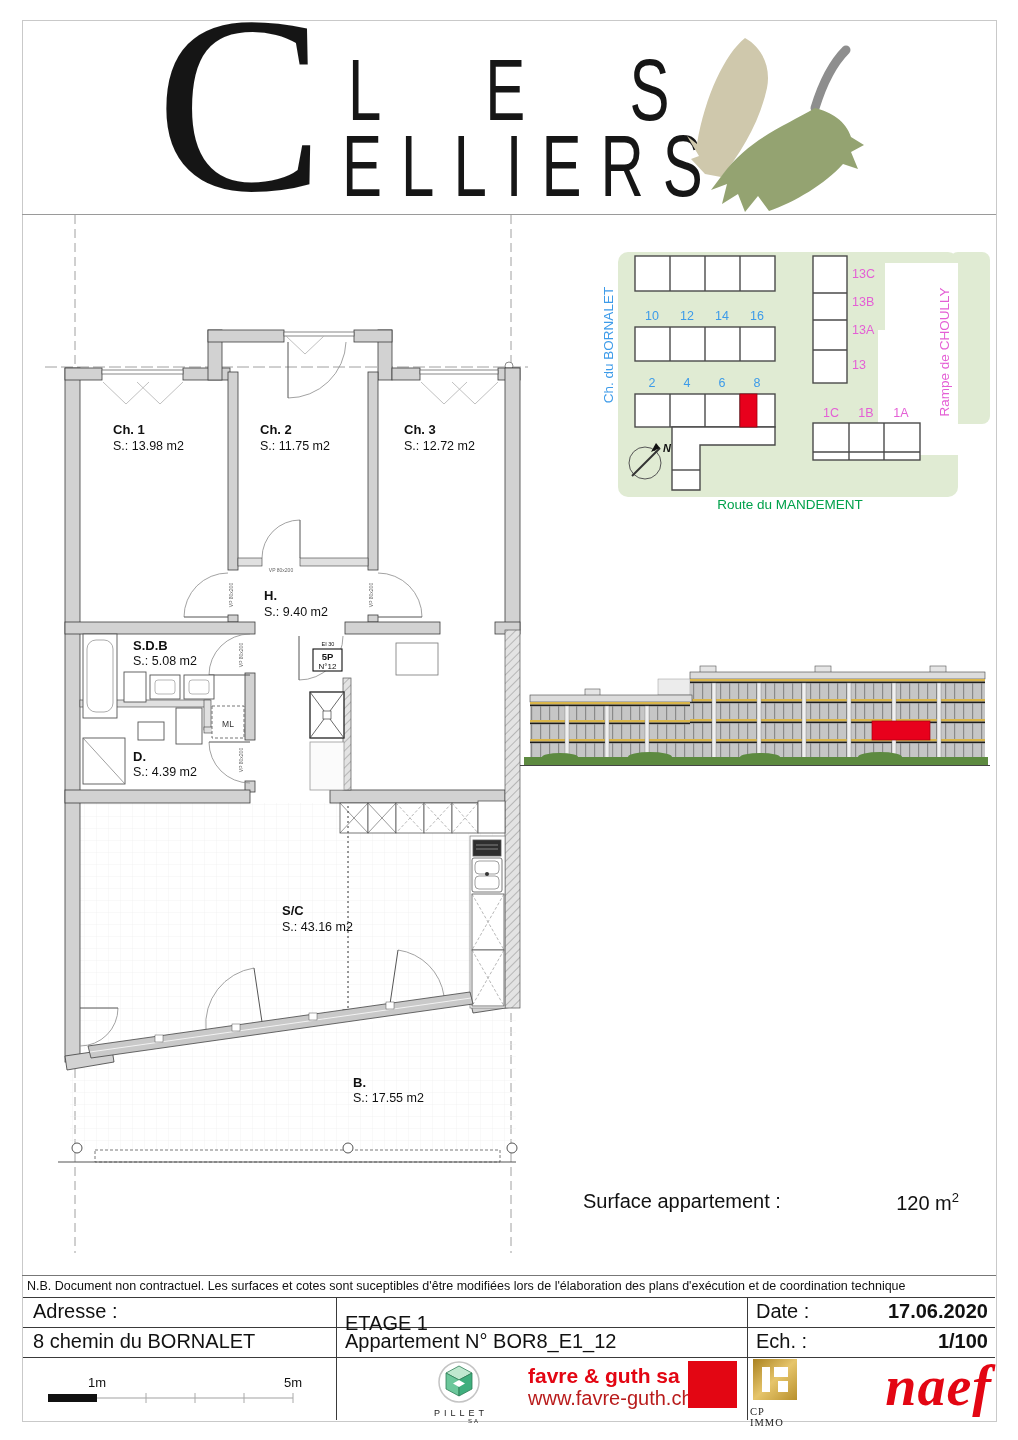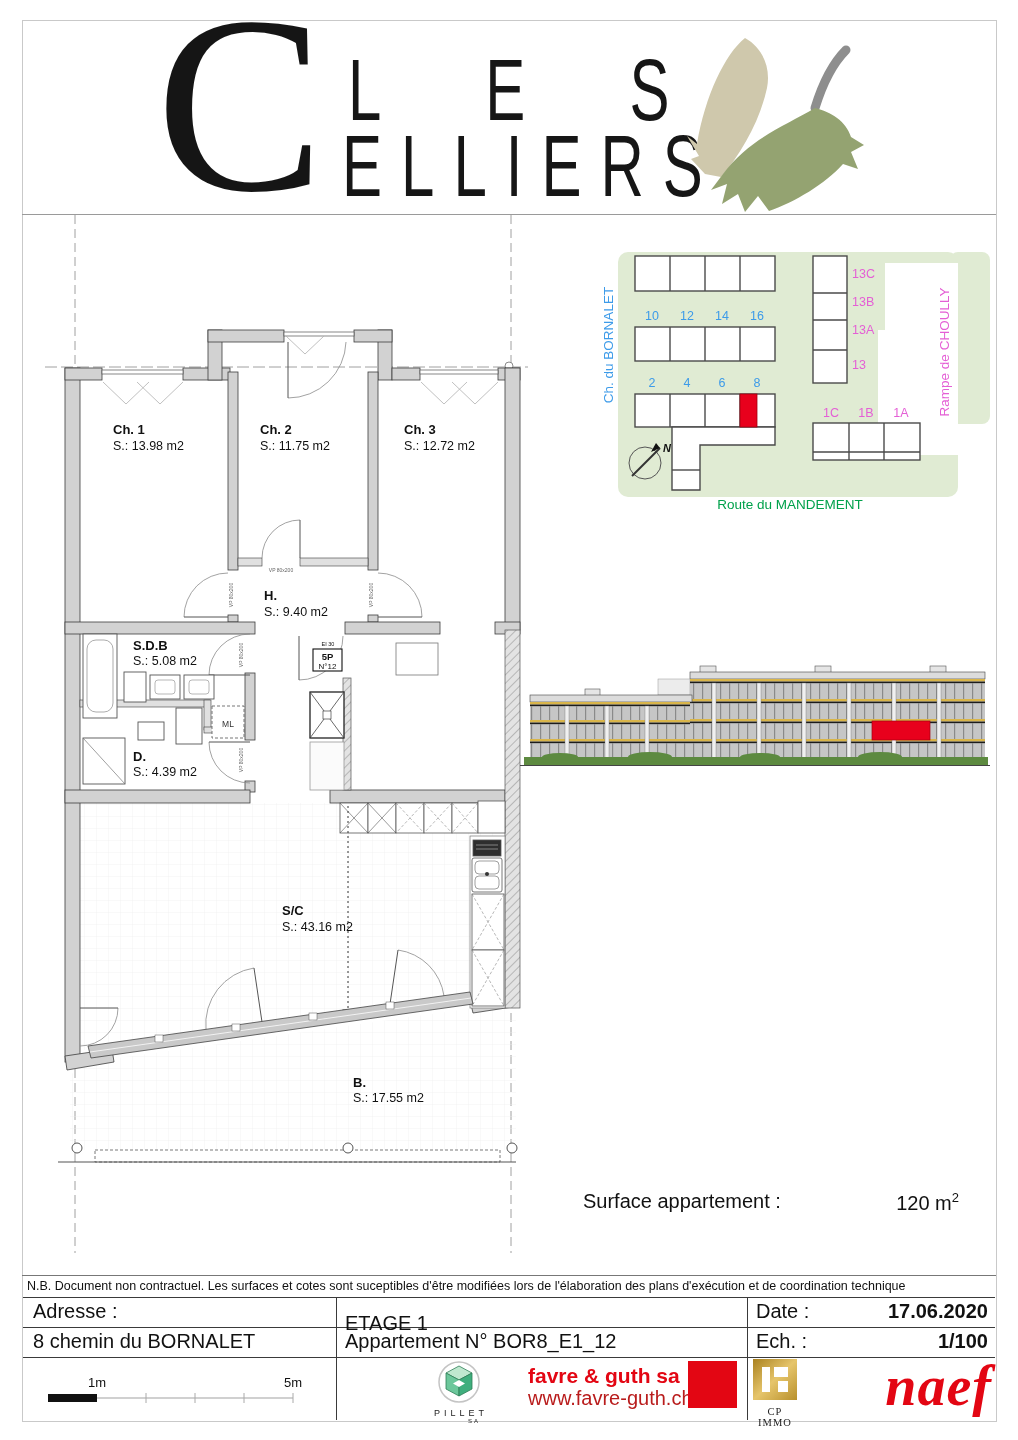--- a/index.html
+++ b/index.html
@@ -25,21 +25,21 @@
   
   .fcell{font-size:20px;white-space:nowrap;text-align:right;}
   .fval{text-align:right;font-weight:bold;}
   
   .favre-name{font-size:21px;font-weight:bold;color:#e30613;line-height:22px;}
   .favre-url{font-size:20px;color:#b91c1c;line-height:22px;}
   .red-square{width:49px;height:47px;background:#e30613;}
   .naef{font-family:"Liberation Serif",serif;font-weight:bold;font-size:56px;color:#e30613;line-height:56px;letter-spacing:1px;font-style:italic;}
   .pillet-cap{font-size:9px;letter-spacing:4px;color:#222;text-align:center;}
   .pillet-sa{font-size:6px;letter-spacing:2px;color:#222;text-align:right;padding-right:4px;}
-  .cp-cap{font-family:"Liberation Serif",serif;font-size:10.5px;color:#222;letter-spacing:1px;text-align:center;}
+  .cp-cap{font-family:"Liberation Serif",serif;font-size:10.5px;color:#222;letter-spacing:1px;text-align:left;}
   text{font-family:"Liberation Sans",sans-serif;}
 </style>
 </head>
 <body>
 
 <div id="page">
   <div class="abs page-border"></div>
   <div class="abs hline" style="left:22px;top:214px;width:974px;"></div>
   <div class="abs hline" style="left:22px;top:1275px;width:974px;border-top-color:#777;"></div>
 

